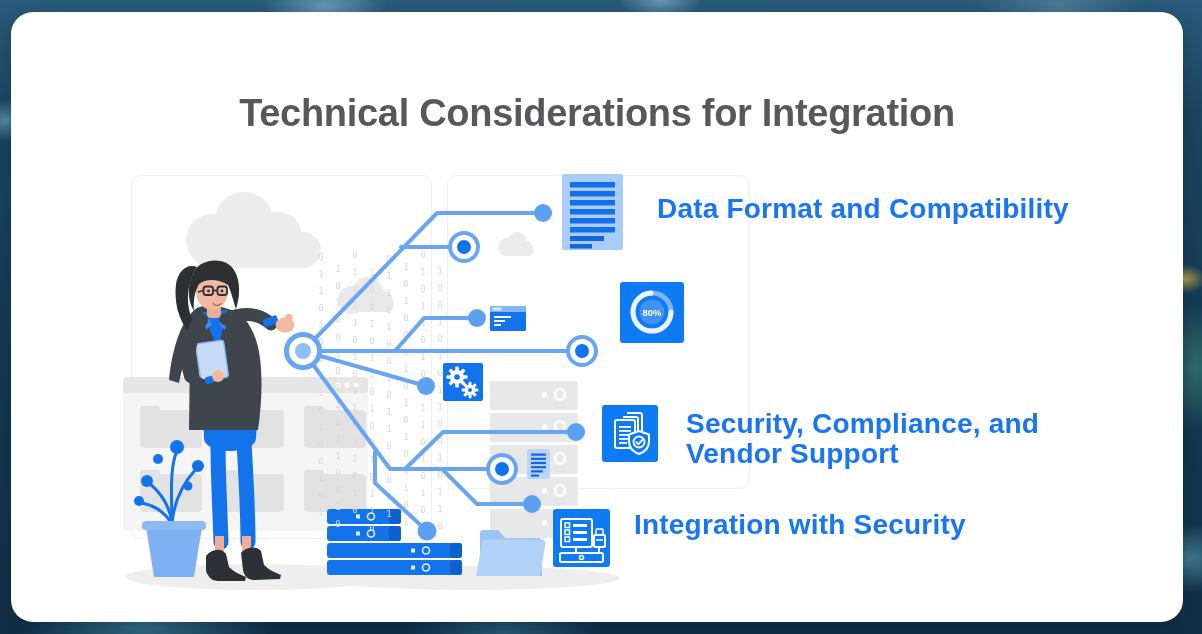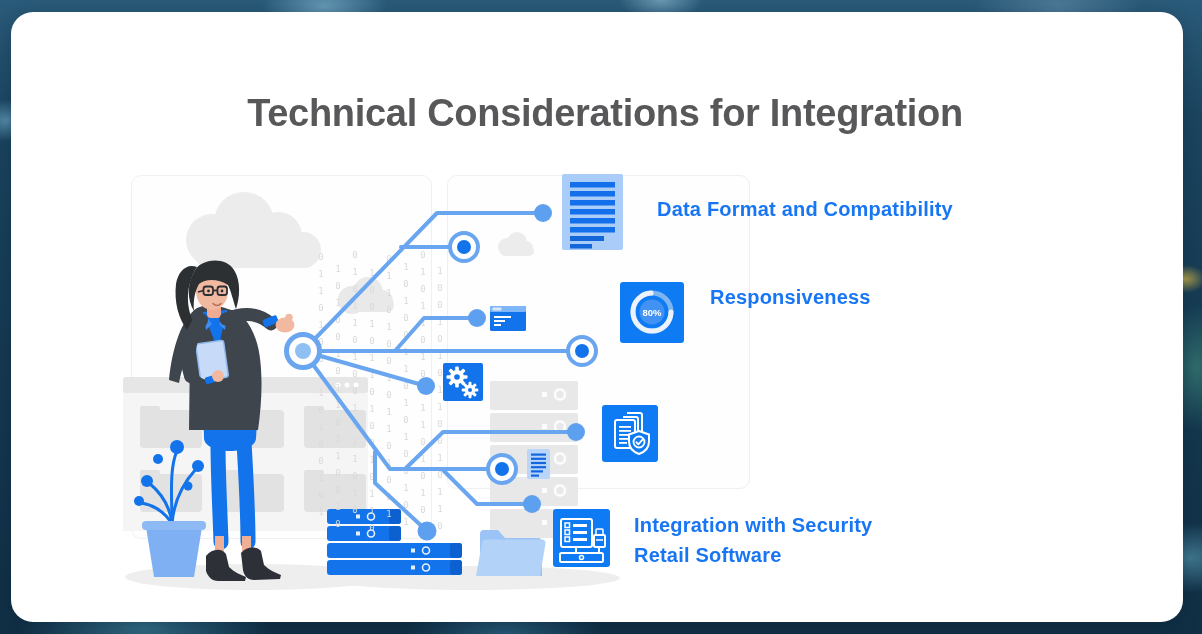--- a/index.html
+++ b/index.html
@@ -30,33 +30,32 @@
   .panel{
     position:absolute;background:#fefefe;border:1px solid #f0f0f0;
     border-radius:10px;z-index:2;
   }
   .panel-left{left:131px;top:175px;width:299px;height:362px;}
   .panel-right{left:447px;top:175px;width:301px;height:312px;}
   .title{
     position:absolute;left:11px;top:64px;width:1172px;text-align:center;z-index:6;
     font-weight:600;font-size:38px;line-height:48px;letter-spacing:-0.3px;
     color:var(--title_gray,#58585a);
-    padding-left:8px;
   }
   svg.scene{position:absolute;left:0;top:0;z-index:3;pointer-events:none;}
   svg.scene.front{z-index:5;}
   .bin{
     position:absolute;z-index:4;writing-mode:vertical-lr;text-orientation:upright;
     font-family:"DejaVu Sans Mono",monospace;font-size:9px;letter-spacing:7px;
     color:#dadada;
   }
   .item-icon{position:absolute;z-index:6;text-decoration:underline;}
   .item-label{
     position:absolute;z-index:6;
-    font-weight:700;font-size:20px;line-height:30px;letter-spacing:.2px;
+    font-weight:700;font-size:28px;line-height:30px;letter-spacing:.2px;
     color:var(--accent,#1876f5);white-space:nowrap;
   }
 </style>
 </head>
 <body>
 
 <div class="bg"></div>
 <div class="card"></div>
 <div class="panel panel-left"></div>
 <div class="panel panel-right"></div>
@@ -364,40 +363,41 @@
 <div class="item-icon" style="left:620px;top:282px">
   <svg width="64" height="61" viewBox="0 0 64 61">
     <rect width="64" height="61" rx="3" fill="#0e7bf4"></rect>
     <circle cx="32" cy="30" r="19" fill="none" stroke="#7db4f2" stroke-width="5"></circle>
     <circle cx="32" cy="30" r="19" fill="none" stroke="#edf3fc" stroke-width="5" stroke-dasharray="88 32" stroke-linecap="round"></circle>
     <circle cx="32" cy="30" r="12.5" fill="#4192f2"></circle>
     <text x="32" y="33.5" text-anchor="middle" font-family="Liberation Sans, sans-serif" font-size="9.5" font-weight="bold" fill="#ffffff">80%</text>
   </svg>
 </div>
 <div class="item-label" style="left:710px;top:282px">
-  <div>Responsiveness</div>
 </div>
 
 <div class="item-icon" style="left:602px;top:405px">
   <svg width="56" height="57" viewBox="0 0 56 57">
     <rect width="56" height="57" rx="3" fill="#0e7bf4"></rect>
     <path d="M25,8 h13 a2,2 0 0 1 2,2 v19" fill="none" stroke="#fff" stroke-width="2"></path>
     <path d="M21,12 h13 a2,2 0 0 1 2,2 v21" fill="none" stroke="#fff" stroke-width="2"></path>
     <rect x="13" y="15" width="20" height="28" rx="2" fill="#0e7bf4" stroke="#fff" stroke-width="2"></rect>
     <rect x="17" y="21" width="12" height="1.8" fill="#fff"></rect>
     <rect x="17" y="25" width="12" height="1.8" fill="#fff"></rect>
     <rect x="17" y="29" width="9" height="1.8" fill="#fff"></rect>
     <rect x="17" y="33" width="12" height="1.8" fill="#fff"></rect>
     <rect x="17" y="37" width="8" height="1.8" fill="#fff"></rect>
     <path d="M37,26 l10,3.5 v7 c0,7 -4.5,10.5 -10,12.5 c-5.5,-2 -10,-5.5 -10,-12.5 v-7 z" fill="#0e7bf4" stroke="#fff" stroke-width="2" stroke-linejoin="round"></path>
     <circle cx="37" cy="37" r="5.5" fill="none" stroke="#fff" stroke-width="1.8"></circle>
     <path d="M34.3,37.2 l2,2.2 l4,-4.5" fill="none" stroke="#fff" stroke-width="1.8" stroke-linecap="round" stroke-linejoin="round"></path>
   </svg>
 </div>
 <div class="item-label" style="left:686px;top:409px">
+  <div>Security, Compliance, and</div>
+  <div>Vendor Support</div>
 </div>
 
 <div class="item-icon" style="left:553px;top:509px">
   <svg width="57" height="58" viewBox="0 0 57 58">
     <rect width="57" height="58" rx="3" fill="#0e7bf4"></rect>
     <rect x="8" y="10" width="31" height="28" rx="2" fill="none" stroke="#fff" stroke-width="2"></rect>
     <g fill="none" stroke="#fff" stroke-width="1.5">
       <rect x="12" y="14" width="4.5" height="4.5"></rect>
         <rect x="12" y="21" width="4.5" height="4.5"></rect>
         <rect x="12" y="28" width="4.5" height="4.5"></rect>
@@ -410,14 +410,13 @@
     <path d="M23,38 V44 M46,38 V44" stroke="#fff" stroke-width="2"></path>
     <rect x="43" y="20" width="7" height="6" rx="1" fill="none" stroke="#fff" stroke-width="1.5"></rect>
     <rect x="41" y="26" width="11" height="12" rx="1" fill="none" stroke="#fff" stroke-width="2"></rect>
     <path d="M43,31 h7" stroke="#fff" stroke-width="1.5"></path>
     <rect x="7" y="44" width="43" height="9" rx="1.5" fill="none" stroke="#fff" stroke-width="2"></rect>
     <circle cx="28.5" cy="48.5" r="2" fill="none" stroke="#fff" stroke-width="1.5"></circle>
   </svg>
 </div>
 <div class="item-label" style="left:634px;top:510px">
   <div>Integration with Security</div>
-  <div>Retail Software</div>
 </div>
 
 </body></html>

